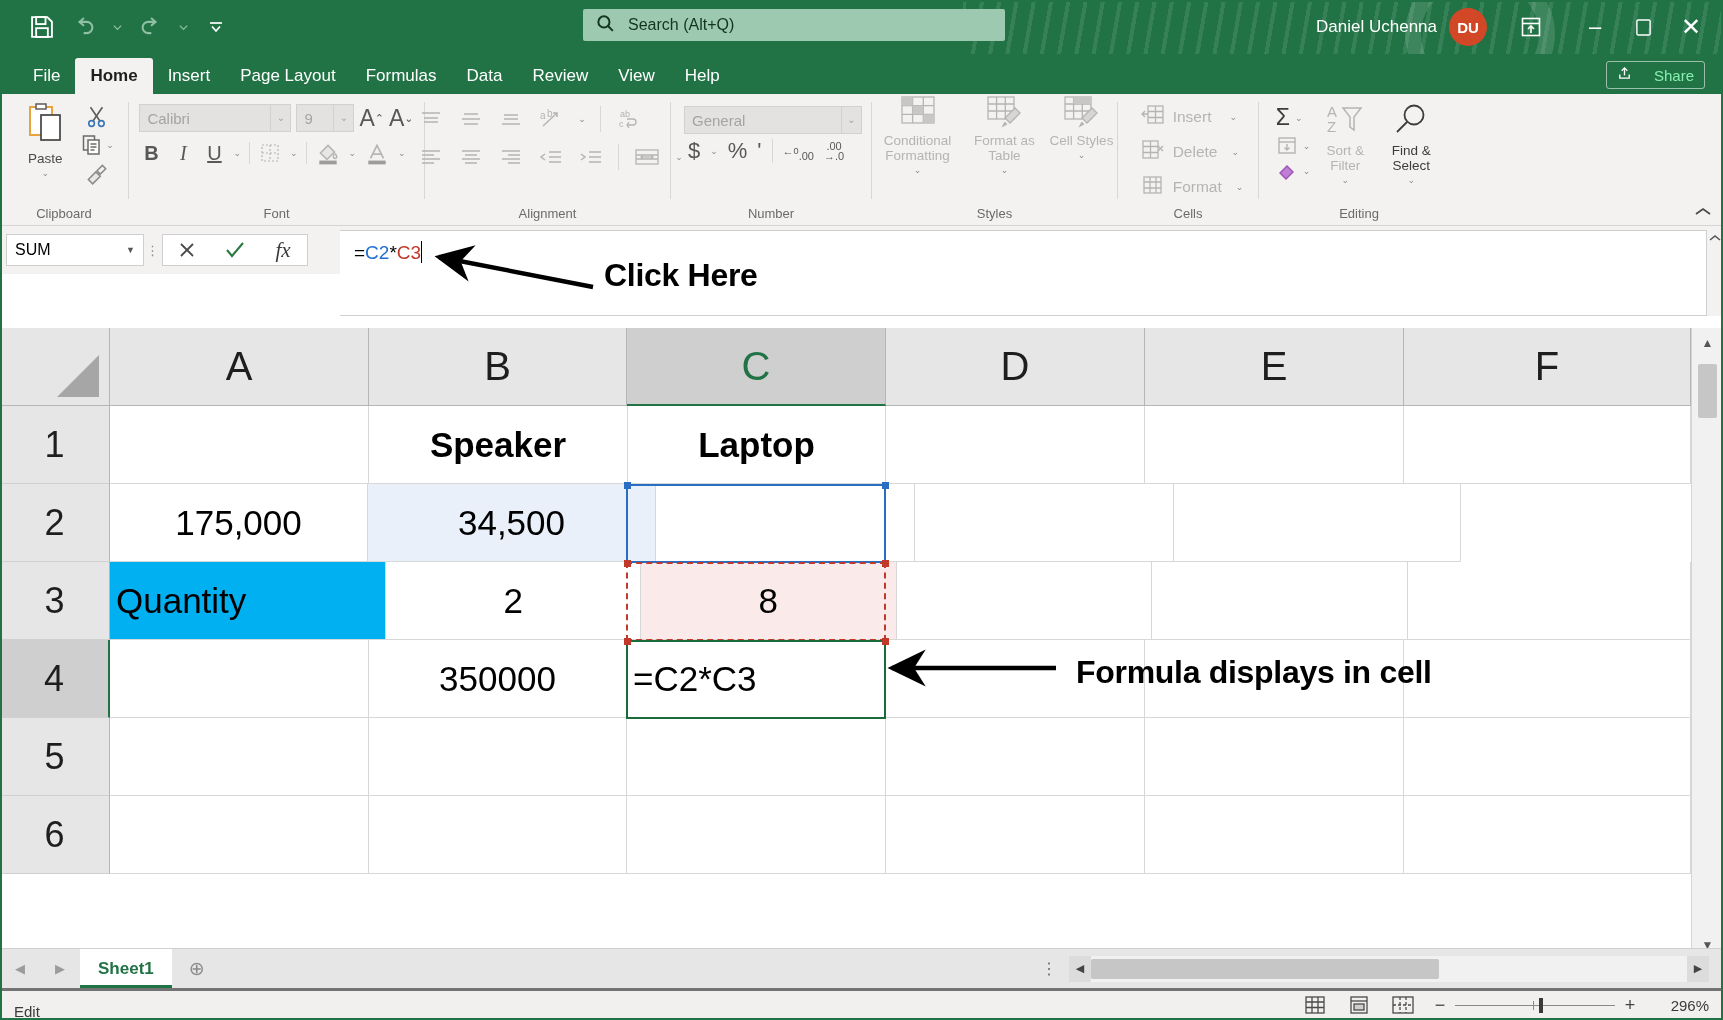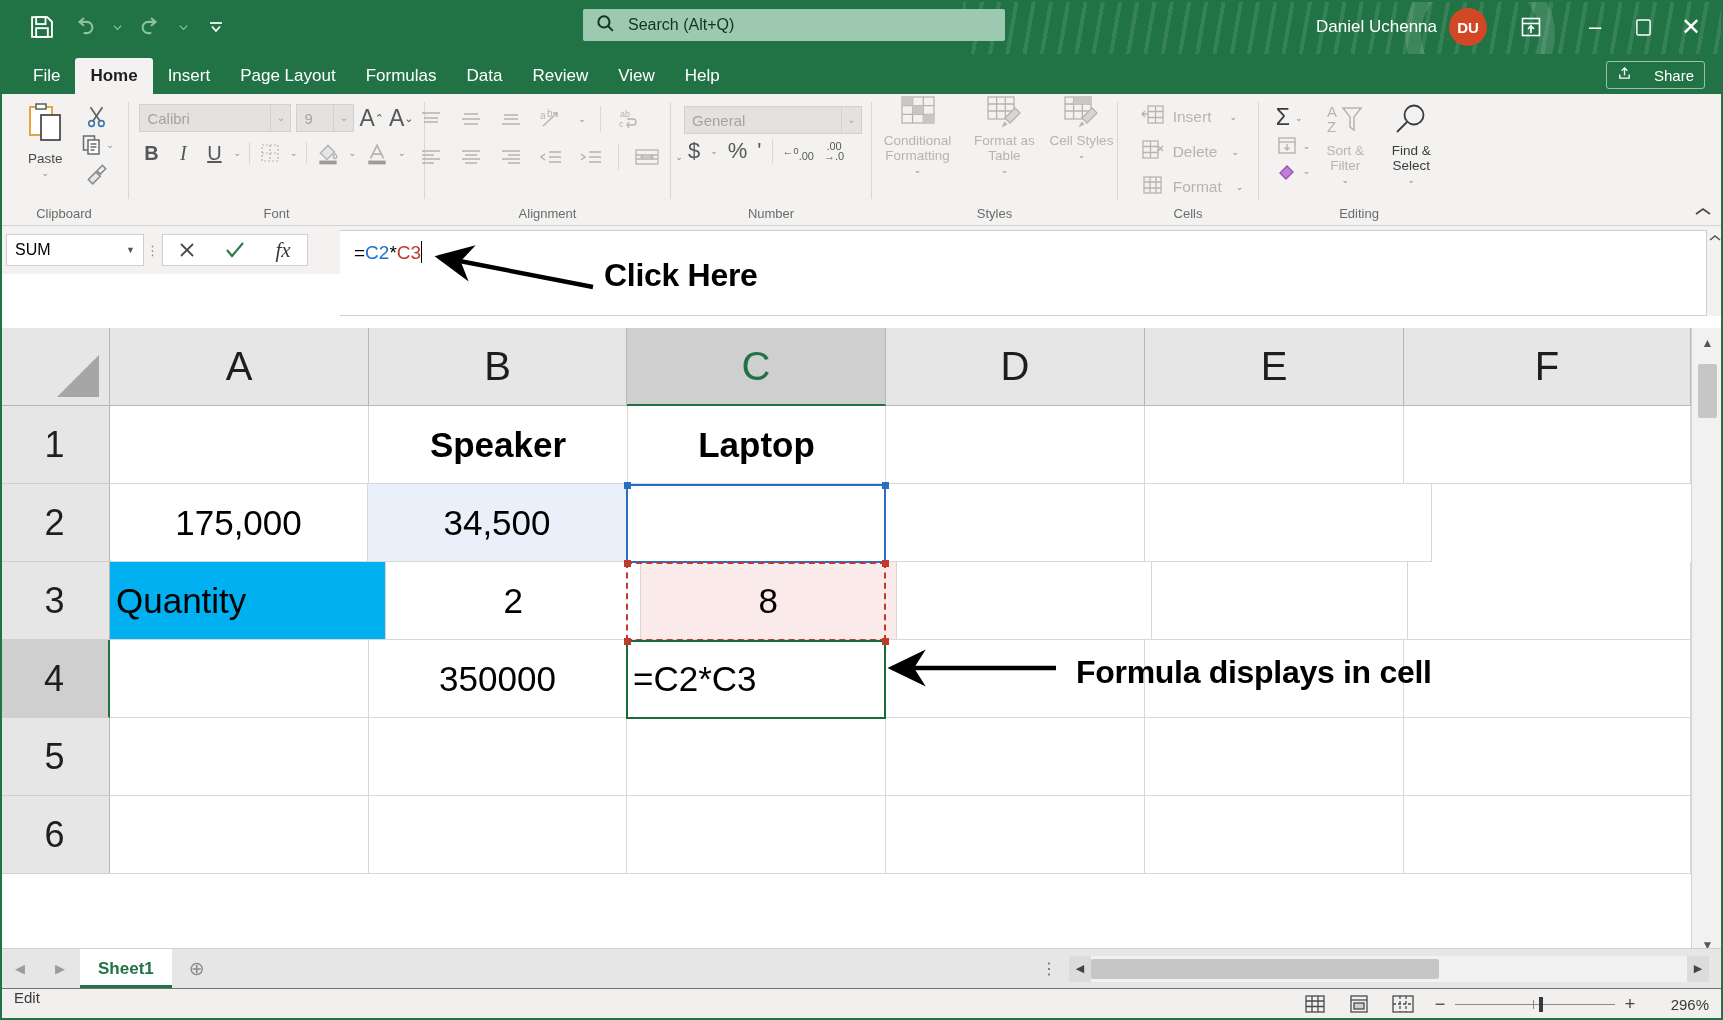--- a/index.html
+++ b/index.html
@@ -65,21 +65,21 @@
     height: 40px; background: #217346; display: flex; align-items: flex-end;
     padding-left: 18px; position: relative;
   }
   #tabstrip .tab {
     padding: 0 15px; height: 36px; line-height: 36px; color: #fff; font-size: 17px; cursor: pointer;
   }
   #tabstrip .tab.active {
     background: #f3f2f1; color: #1e1e1e; font-weight: 600; border-radius: 3px 3px 0 0;
   }
   .share-btn {
-    position: absolute; right: 18px; bottom: 5px; color: #ffffff; font-size: 15px;
+    position: absolute; right: 18px; bottom: 5px; color: #86efac; font-size: 15px;
     display: flex; align-items: center; gap: 22px; cursor: pointer;
     border: 1px solid rgba(255,255,255,.55); border-radius: 3px; padding: 4px 10px;
   }
 
   
   #ribbon {
     height: 132px; background: #f3f2f1; display: flex; position: relative;
     border-bottom: 1px solid #d4d4d4;
   }
   .grp { position: relative; display: flex; flex-direction: column; align-items: center; }
@@ -206,21 +206,21 @@
   }
   .addsheet { width: 50px; text-align: center; font-size: 19px; color: #8a8a8a; cursor: pointer; }
   .hdots { margin-left: auto; margin-right: 10px; color: #6f6f6f; font-size: 16px; letter-spacing: 2px; cursor: pointer;}
   #hscroll { width: 640px; height: 26px; display: flex; align-items: center; margin-right: 14px; }
   .hsb-arrow { width: 22px; height: 26px; background: #dcdcdc; display:flex; align-items:center; justify-content:center; font-size: 11px; color:#444; cursor: pointer;}
   #hsb-track { flex: 1; height: 26px; background: #f1f1f1; position: relative; }
   #hthumb { position: absolute; left: 0; top: 3px; height: 20px; width: 348px; background: #c6c6c6; border-radius: 2px; cursor: grab; }
 
   #statusbar {
     position: absolute; left: 0; right: 0; bottom: 0; height: 32px; background: #f1f0ef;
-    display: flex; align-items: flex-start; border-top: 1px solid #737373; font-size: 15px; color: #3a3a3a;
+    display: flex; align-items: flex-end; border-top: 3px solid #737373; font-size: 15px; color: #3a3a3a;
   }
   .status-left { padding-left: 14px; }
   .status-right { margin-left: auto; display: flex; align-items: center; gap: 0px; padding-right: 14px; }
   .viewbtn { width: 44px; height: 30px; display: flex; align-items: center; justify-content: center; cursor: pointer; color: #444; }
   .zoom-minus, .zoom-plus { width: 30px; text-align: center; cursor: pointer; font-size: 18px; color: #444;}
   #zslider { width: 160px; height: 30px; position: relative; cursor: pointer; }
   #zslider .track { position: absolute; left: 0; right: 0; top: 15px; height: 1px; background: #8a8a8a; }
   #zslider .mid { position: absolute; left: 78px; top: 11px; width: 1px; height: 9px; background: #8a8a8a; }
   #zslider .knob { position: absolute; left: 84px; top: 8px; width: 4px; height: 15px; background: #3a3a3a; }
   .zoom-val { width: 64px; text-align: right; cursor: pointer; }
@@ -739,21 +739,21 @@
       <div class="cell" style="width:259px"></div>
       <div class="cell bold" style="width:259px">Speaker</div>
       <div class="cell bold" style="width:258px">Laptop</div>
       <div class="cell" style="width:259px"></div>
       <div class="cell" style="width:259px"></div>
       <div class="cell" style="width:287px"></div>
     </div>
 
     <div class="grow">
       <div class="cell" style="width:258px">175,000</div>
-      <div class="cell c2" style="width:259px">34,500</div>
+      <div class="cell c2" style="width:288px">34,500</div>
       <div class="cell" style="width:259px"></div>
       <div class="cell" style="width:259px"></div>
       <div class="cell" style="width:287px"></div>
     </div>
 
     <div class="grow">
       <div class="cell left cyan" style="width:280px">Quantity</div>
       <div class="cell" style="width:258px">2</div>
       <div class="cell c3" style="width:259px">8</div>
       <div class="cell" style="width:259px"></div>

